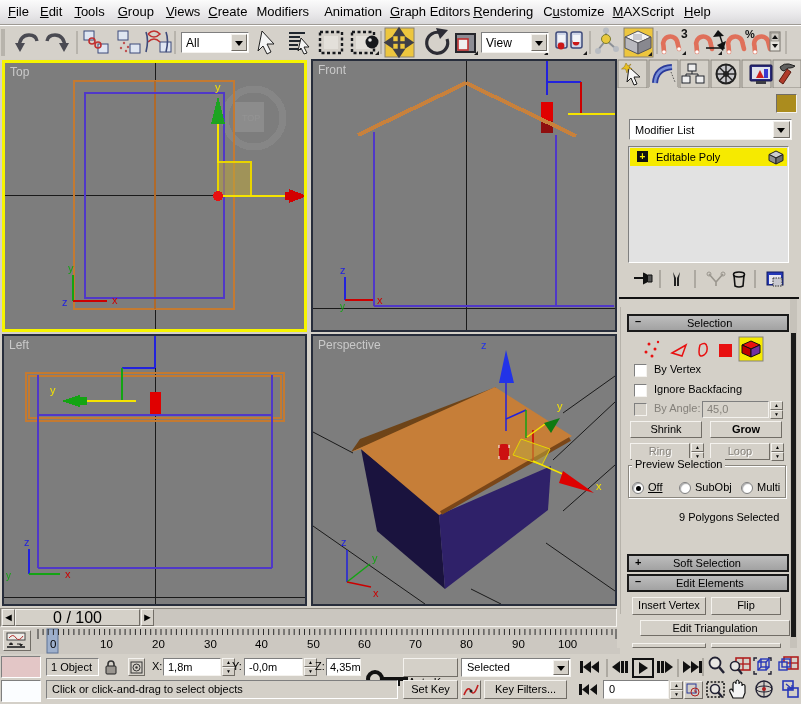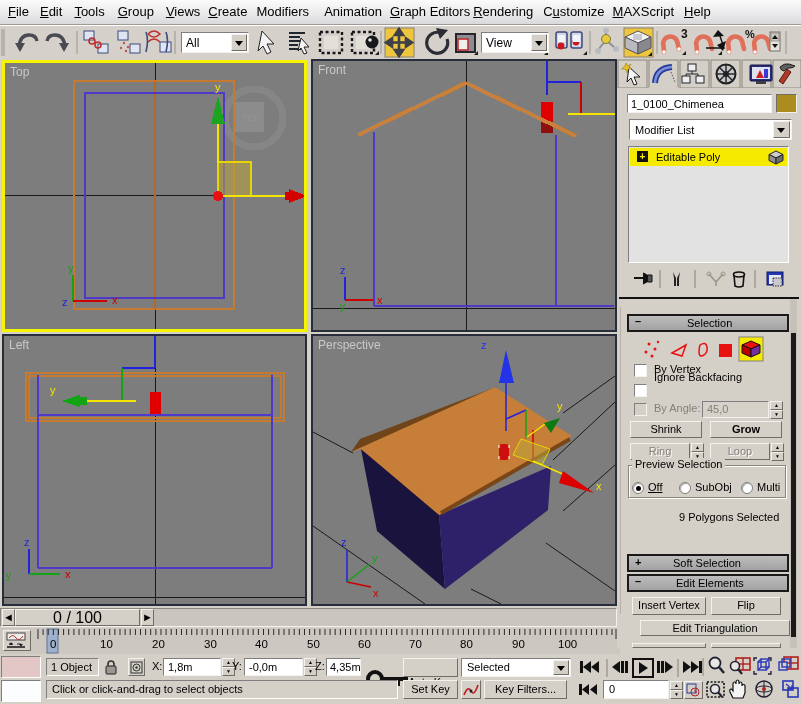--- a/index.html
+++ b/index.html
@@ -496,23 +496,20 @@
       <rect x="135" y="8" width="18" height="12" fill="#dfe2ec"></rect>
       <polygon points="139,19 143,11 147,19" fill="#d02020"></polygon>
       <rect x="147" y="10" width="4" height="9" fill="#3a3ad0"></rect>
       <rect x="139" y="22" width="10" height="3" fill="#3c3c44"></rect>
 
       <path d="M163 8 q4 -4 9 -3 l6 2 q-2 2 -5 2 l-2 0 l-4 3 q-3 0 -4 -4 z" fill="#60605f" stroke="#202020"></path>
       <path d="M170 10 l4 3 l-8 12 l-4 -3 z" fill="#b03a2a" stroke="#5a1a10"></path>
     </svg>
   </div>
 
-  <div class="abs sunken" style="left:10px;top:35px;width:145px;height:19px;">
-      <span style="position:absolute;left:3px;top:3px;font-size:11px;">1_0100_Chimenea</span>
-    </div>
   <div class="abs" style="left:159px;top:35px;width:21px;height:19px;background:#ab8c1e;border:1px solid;border-color:#716d66 #f4f2ee #f4f2ee #716d66;"></div>
 
   <div class="abs sunken" style="left:12px;top:60px;width:163px;height:21px;background:#fff;">
     <span style="position:absolute;left:5px;top:4px;font-size:11px;">Modifier List</span>
     <div class="raised abs" style="right:1px;top:1px;width:17px;height:17px;">
         <div style="position:absolute;left:3px;top:6px;width:0;height:0;border:4px solid transparent;border-top:5px solid #000;"></div>
       </div>
   </div>
 
   <div class="abs" style="left:11px;top:87px;width:161px;height:117px;background:#e2e2e2;border:1px solid;border-color:#7f7f7f #fff #fff #7f7f7f;">
@@ -573,21 +570,21 @@
     <g>
       <polygon points="134,5 143,9 134,13 125,9" fill="#e81010" stroke="#111"></polygon>
       <polygon points="125,9 134,13 134,21 125,17" fill="#c00000" stroke="#111"></polygon>
       <polygon points="143,9 134,13 134,21 143,17" fill="#7030a0" stroke="#111"></polygon>
     </g>
   </svg>
 
   <div class="abs sunken" style="left:17px;top:305px;width:13px;height:13px;"></div>
   <div class="abs" style="left:37px;top:304px;">By Vertex</div>
   <div class="abs sunken" style="left:17px;top:325px;width:13px;height:13px;"></div>
-  <div class="abs" style="left:37px;top:312px;">Ignore Backfacing</div>
+  <div class="abs" style="left:37px;top:324px;">Ignore Backfacing</div>
   <div class="abs sunken" style="left:17px;top:344px;width:13px;height:13px;background:#d4d0c8;"></div>
   <div class="abs" style="left:37px;top:343px;color:#84807a;">By Angle:</div>
   <div class="abs sunken" style="left:85px;top:342px;width:67px;height:17px;background:#d6d2ca;">
       <span style="position:absolute;left:4px;top:1px;color:#84807a;">45,0</span>
     </div>
   <div class="abs spin" style="left:153px;top:342px;"></div>
 
   <div class="abs btn" style="left:13px;top:362px;width:72px;height:17px;padding-top:1px;">Shrink</div>
   <div class="abs btn" style="left:93px;top:362px;width:72px;height:17px;padding-top:1px;font-weight:bold;">Grow</div>
 

